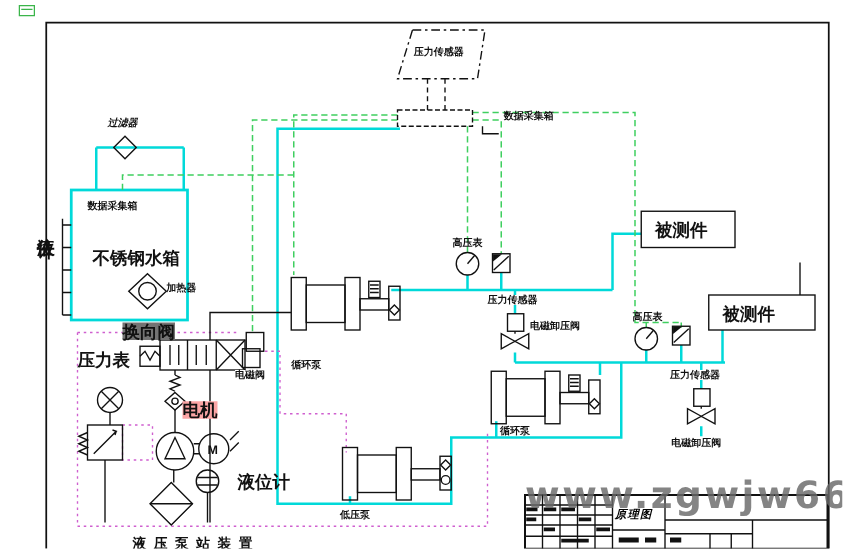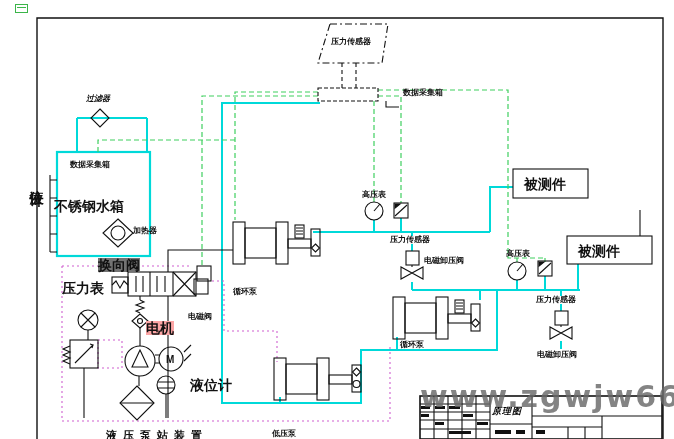--- a/index.html
+++ b/index.html
@@ -222,32 +222,32 @@
       </g>
     </g>
   </svg>
 
   <div id="corner-mark"></div>
 
   <div class="lbl small" style="left:331px;top:38px;">压力传感器</div>
   <div class="lbl small" style="left:403px;top:89px;">数据采集箱</div>
   <div class="lbl small" style="left:86px;top:95px;font-style:italic;">过滤器</div>
   <div class="lbl small" style="left:70px;top:161px;">数据采集箱</div>
-  <div class="lbl" style="left:54px;top:199px;text-align:right;">不锈钢水箱</div>
+  <div class="lbl" style="left:74px;top:199px;text-align:right;">不锈钢水箱</div>
   <div class="lbl small" style="left:133px;top:227px;">加热器</div>
   <div class="lbl vert" style="left:30px;top:178px;">液位计</div>
   <div class="lbl" style="left:98px;top:258px;background:#737373;">换向阀</div>
   <div class="lbl" style="left:62px;top:281px;">压力表</div>
   <div class="lbl" style="left:146px;top:321px;background:#fca5a5;">电机</div>
-  <div class="lbl small" style="left:188px;top:296px;background:#fff;margin-top:17px;">电磁阀</div>
+  <div class="lbl small" style="left:188px;top:296px;background:#fff;">电磁阀</div>
   <div class="lbl" style="left:190px;top:378px;">液位计</div>
   <div class="lbl" id="station-label" style="left:106px;top:430px;">液压泵站装置</div>
   <div class="lbl small" style="left:233px;top:288px;">循环泵</div>
   <div class="lbl small" style="left:400px;top:341px;">循环泵</div>
-  <div class="lbl small" style="left:272px;top:408px;margin-top:22px;">低压泵</div>
+  <div class="lbl small" style="left:272px;top:408px;">低压泵</div>
   <div class="lbl small" style="left:362px;top:191px;">高压表</div>
   <div class="lbl small" style="left:506px;top:250px;">高压表</div>
   <div class="lbl small" style="left:390px;top:236px;background:#fff;">压力传感器</div>
   <div class="lbl small" style="left:536px;top:296px;background:#fff;">压力传感器</div>
   <div class="lbl small" style="left:424px;top:257px;">电磁卸压阀</div>
   <div class="lbl small" style="left:537px;top:351px;">电磁卸压阀</div>
   <div class="lbl" style="left:524px;top:177px;">被测件</div>
   <div class="lbl" style="left:578px;top:244px;">被测件</div>
 
   <div id="title-name">原理图</div>

